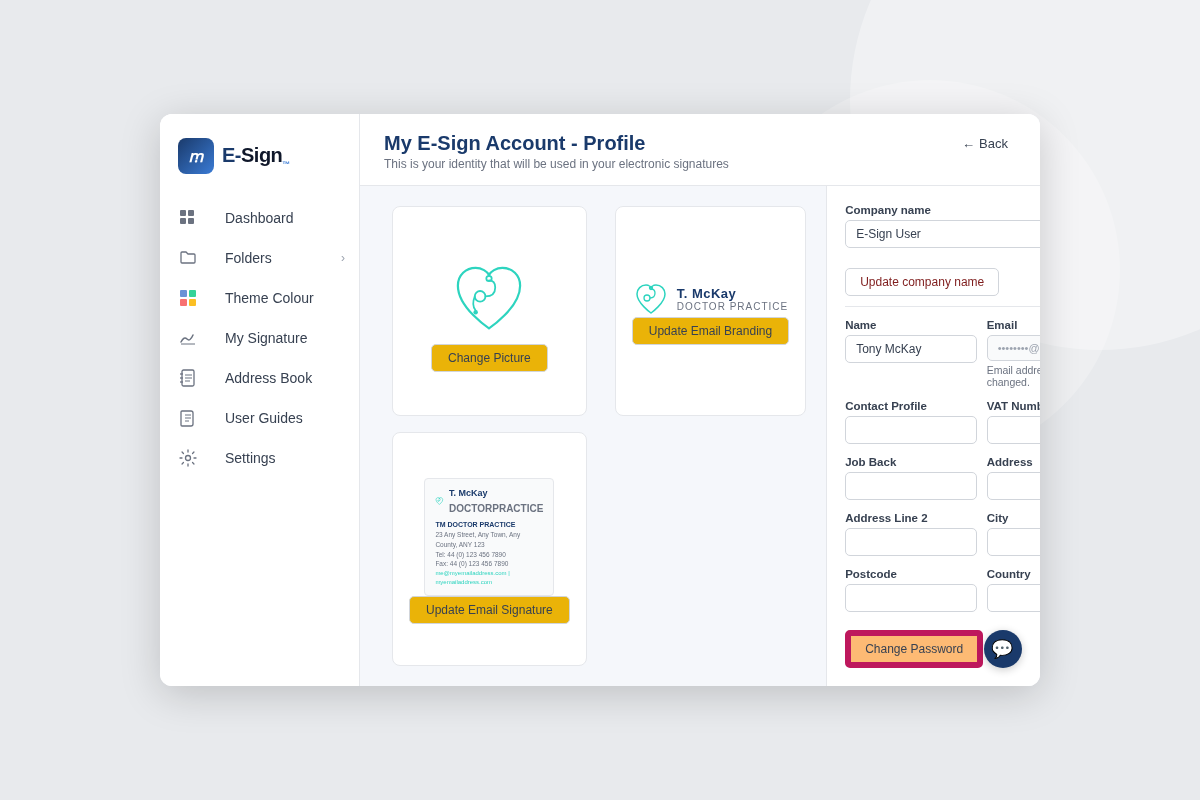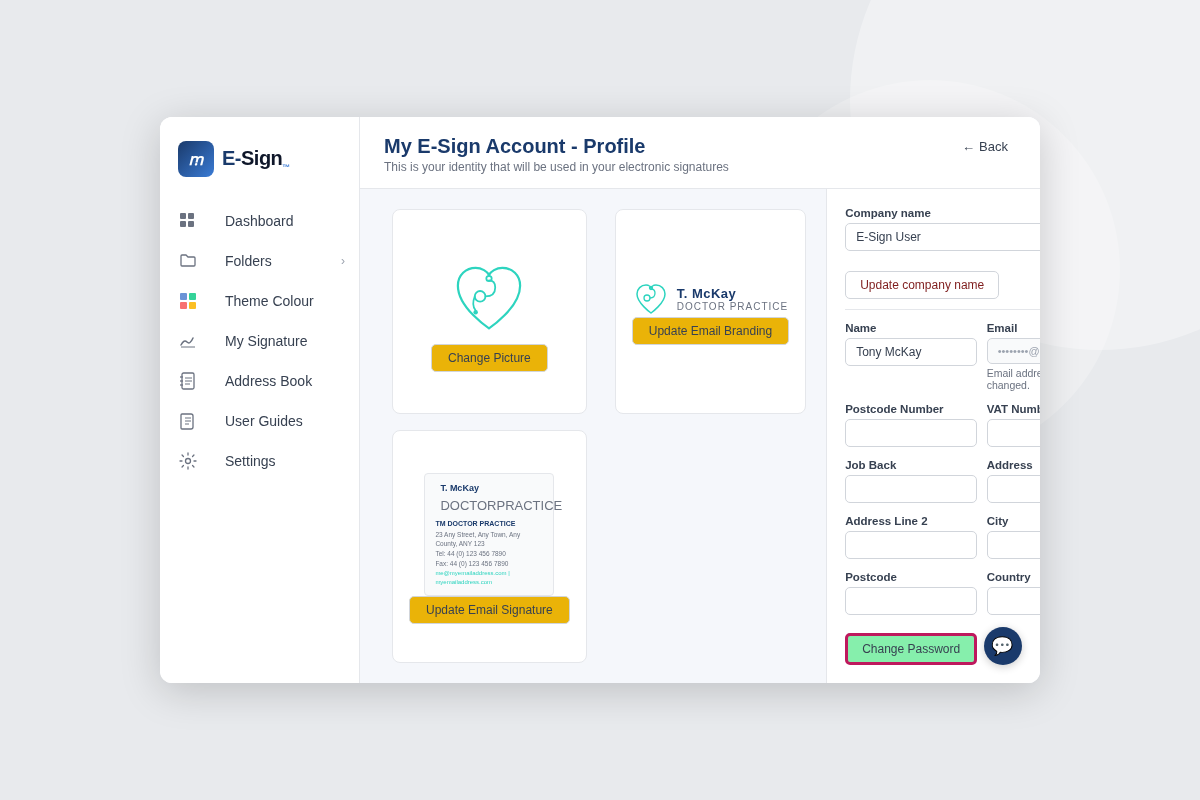--- a/index.html
+++ b/index.html
@@ -186,21 +186,21 @@
       width: 130px;
       background: #f9fafb;
       border: 1px solid #e5e7eb;
       border-radius: 4px;
       padding: 8px 10px;
       font-size: 8px;
       color: #374151;
       line-height: 1.5;
     }
     .email-sig-preview .sig-name { font-weight: 700; font-size: 9px; color: #1a3a6b; }
-    .email-sig-preview .sig-title { color: #6b7280; font-size: 13px; }
+    .email-sig-preview .sig-title { color: #6b7280; font-size: 10px; font-weight: bold; }
     
     .profile-form {
       width: 310px;
       background: #fff;
       border-left: 1px solid #e5e7eb;
       padding: 18px 18px;
       overflow-y: auto;
       flex-shrink: 0;
     }
     .form-group { margin-bottom: 20px; }
@@ -238,22 +238,22 @@
       cursor: pointer;
       margin-top: 4px;
       display: block;
     }
     .email-note {
       font-size: 10.5px;
       color: #6b7280;
       margin-top: 3px;
     }
     .change-password-btn {
-      border: 3px solid #be185d;
-      background: #86efac;
+      border: 6px solid #be185d;
+      background: #fdba74;
       border-radius: 5px;
       padding: 6px 14px;
       font-size: 12px;
       color: #374151;
       cursor: pointer;
       margin-top: 6px;
     }
     .form-section-divider {
       border: none;
       border-top: 1px solid #e5e7eb;
@@ -497,21 +497,21 @@
           <div class="form-group">
             <label>Email</label>
             <input type="text" value="••••••••@••••••••" style="background: rgb(249, 250, 251); color: rgb(156, 163, 175); font-size: 11px;">
             <div class="email-note">Email address can't be changed.</div>
           </div>
         </div>
 
         
         <div class="form-row">
           <div class="form-group">
-            <label>Postcode Number</label>
+            <label>Contact Profile</label>
             <input type="text" value="" style="">
           </div>
           <div class="form-group">
             <label>VAT Number</label>
             <input type="text" value="" style="">
           </div>
         </div>
 
         
         <div class="form-row">

